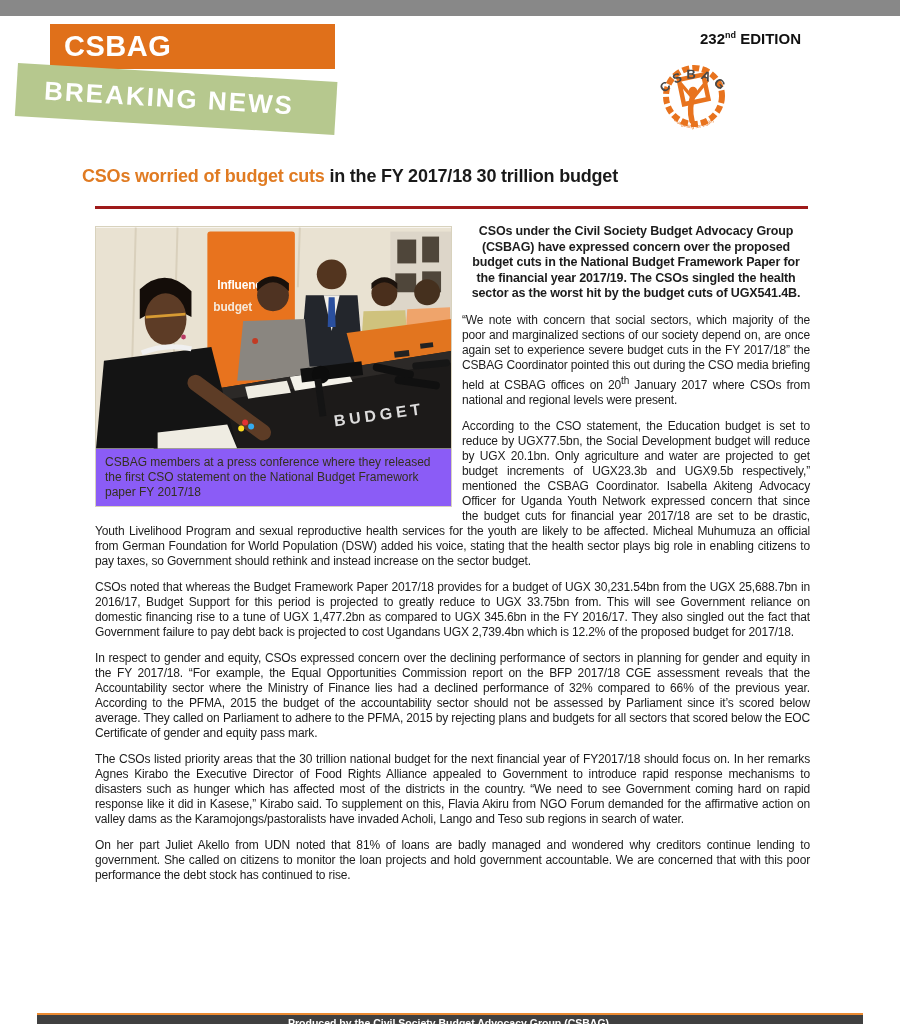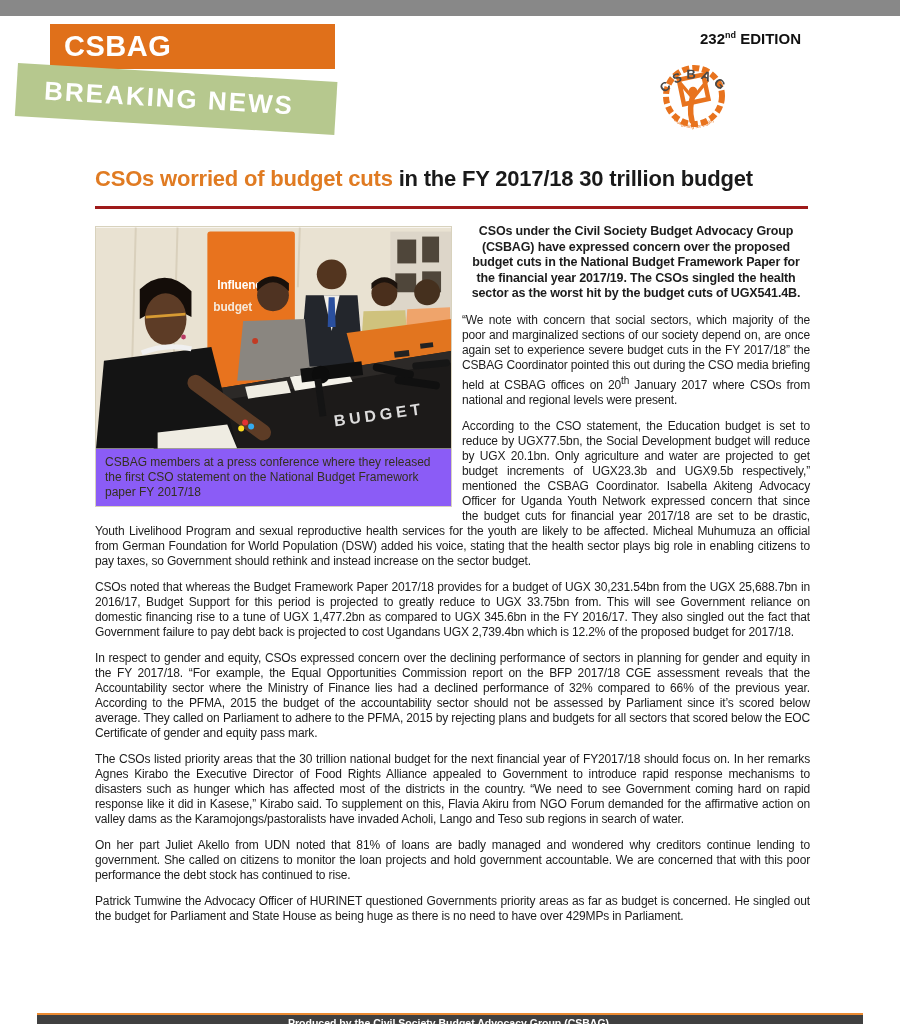--- a/index.html
+++ b/index.html
@@ -21,22 +21,22 @@
     transform:rotate(3.4deg); transform-origin:left top;
   }
   .edition {
     position:absolute; left:700px; top:14px; width:165px; text-align:left;
     font-weight:bold; font-size:15px; color:#111;
   }
   .edition sup { font-size:9px; }
   .logo-box { position:absolute; left:643px; top:26px; width:102px; height:94px; }
   
   .headline {
-    position:absolute; left:95px; top:150px; width:715px;
-    font-size:22px; font-weight:bold; letter-spacing:-0.2px;
+    position:absolute; left:82px; top:150px; width:715px;
+    font-size:18px; font-weight:bold; letter-spacing:-0.2px;
   }
   .headline .hl-orange { color:#e07b22; }
   .headline .hl-black { color:#1a1a1a; }
   .red-rule {
     position:absolute; left:95px; top:190px; width:713px; height:3px;
     background:#9e1a1a;
   }
   
   .article {
     position:absolute; left:95px; top:208px; width:715px;
@@ -177,21 +177,20 @@
 
     <p class="lead">CSOs under the Civil Society Budget Advocacy Group (CSBAG) have expressed concern over the proposed budget cuts in the National Budget Framework Paper for the financial year 2017/19. The CSOs singled the health sector as the worst hit by the budget cuts of UGX541.4B.</p>
 
     <p class="para"><span>“We note with concern that social sectors, which majority of the poor and marginalized sections of our society depend on, are once again set to experience severe budget cuts in the FY 2017/18” the CSBAG Coordinator pointed this out during the CSO media briefing held at CSBAG offices on 20</span><sup>th</sup><span> January 2017 where CSOs from national and regional levels were present.</span></p>
 
     <p class="para">According to the CSO statement, the Education budget is set to reduce by UGX77.5bn, the Social Development budget will reduce by UGX 20.1bn.  Only agriculture and water are projected to get budget increments of UGX23.3b and UGX9.5b respectively,” mentioned the CSBAG Coordinator. Isabella Akiteng Advocacy Officer for Uganda Youth Network expressed concern that since the budget cuts for financial year 2017/18 are set to be drastic, Youth Livelihood Program and sexual reproductive health services for the youth are likely to be affected. Micheal Muhumuza an official from German Foundation for World Population (DSW) added his voice, stating that the health sector plays big role in enabling citizens to pay taxes, so Government should rethink and instead increase on the sector budget.</p>
     <p class="para">CSOs noted that whereas the Budget Framework Paper 2017/18 provides for a budget of UGX 30,231.54bn from the UGX 25,688.7bn in 2016/17, Budget Support for this period is projected to greatly reduce to UGX 33.75bn from. This will see Government reliance on domestic financing rise to a tune of UGX 1,477.2bn as compared to UGX 345.6bn in the FY 2016/17. They also singled out the fact that Government failure to pay debt back is projected to cost Ugandans UGX 2,739.4bn which is 12.2% of the proposed budget for 2017/18.</p>
     <p class="para">In respect to gender and equity, CSOs expressed concern over the declining performance of sectors in planning for gender and equity in the FY 2017/18.  “For example, the Equal Opportunities Commission report on the BFP 2017/18 CGE assessment reveals that the Accountability sector where the Ministry of Finance lies had a declined performance of 32% compared to 66% of the previous year. According to the PFMA, 2015 the budget of the accountability sector should not be assessed by Parliament since it’s scored below average.  They called on Parliament to adhere to the PFMA, 2015 by rejecting plans and budgets for all sectors that scored below the EOC Certificate of gender and equity pass mark.</p>
     <p class="para">The CSOs listed priority areas that the 30 trillion national budget for the next financial year of FY2017/18 should focus on. In her remarks Agnes Kirabo the Executive Director of Food Rights Alliance appealed to Government to introduce rapid response mechanisms to disasters such as hunger which has affected most of the districts in the country. “We need to see Government coming hard on rapid response like it did in Kasese,” Kirabo said. To supplement on this, Flavia Akiru from NGO Forum demanded for the affirmative action on valley dams as the Karamojongs/pastoralists have invaded Acholi, Lango and Teso sub regions in search of water.</p>
     <p class="para">On her part Juliet Akello from UDN noted that 81% of loans are badly managed and wondered why creditors continue lending to government. She called on citizens to monitor the loan projects and hold government accountable. We are concerned that with this poor performance the debt stock has continued to rise.</p>
-    <p class="para">Patrick Tumwine the Advocacy Officer of HURINET questioned Governments priority areas as far as budget is concerned. He singled out the budget for Parliament and State House as being huge as there is no need to have over 429MPs in Parliament.</p>
   </div>
 
   <div class="footer">
     <div class="footer-line1">Produced by the Civil Society Budget Advocacy Group (CSBAG).</div>
     <div class="footer-line2">Plot 11, Vubva close, Ntinda Nawaka Stretcher Roadl P.O BOX 660, Ntinda Fixed line +256 755202154 Iwebsite: www.csbag.org, Email: csbag@csbag.org</div>
   </div>
 
 </div>
 
 </body></html>

